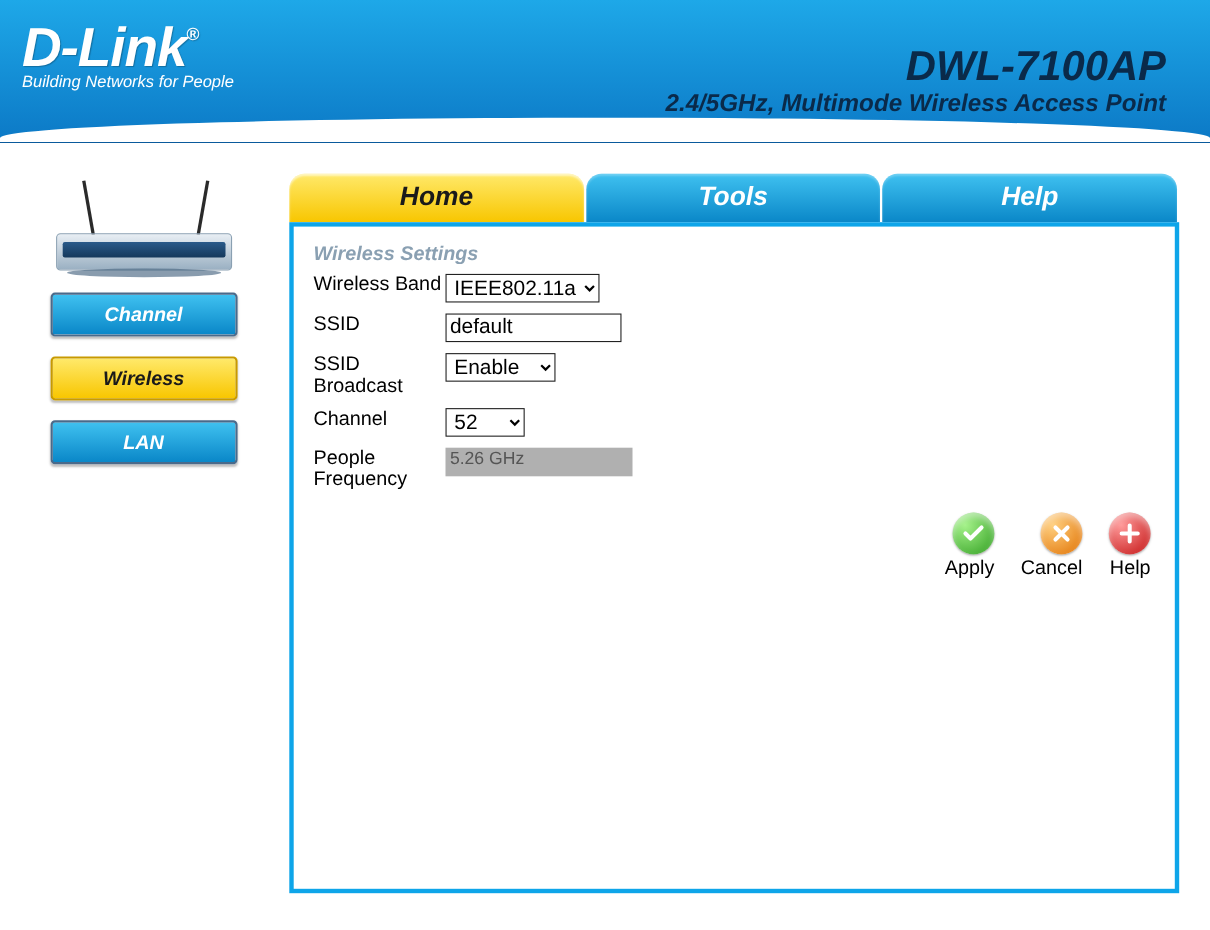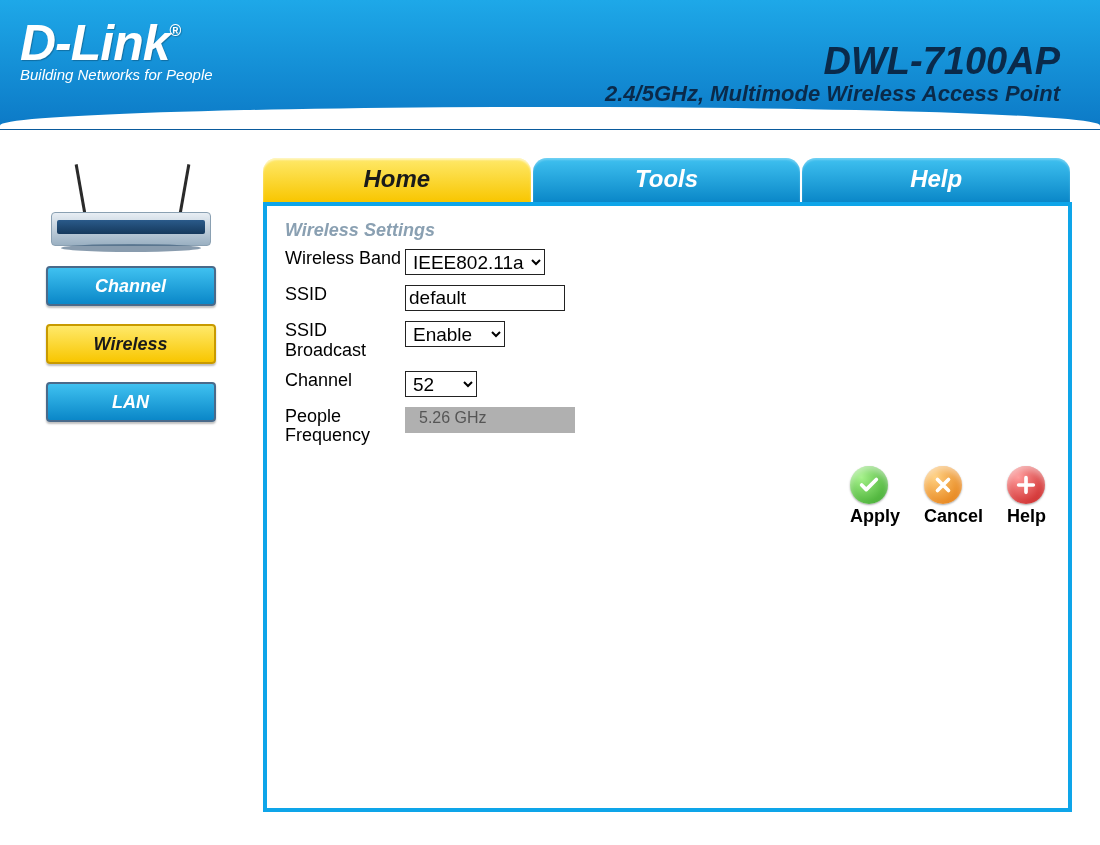--- a/index.html
+++ b/index.html
@@ -122,29 +122,29 @@
     width: 120px; font-size: 18px; color: #000; line-height: 1.1;
   }
   .form-input, .form-select {
     font-size: 19px; padding: 1px 3px; border: 1px solid #222;
     height: 26px; background: #fff;
   }
   .form-select.small { width: 72px; }
   .form-input { width: 160px; }
   .readonly-box {
     width: 170px; height: 26px; background: #b0b0b0; color: #555;
-    font-size: 16px; padding: 2px 14px;
+    font-size: 16px; padding: 2px 4px;
   }
   .action-row {
     position: absolute; right: 22px; top: 260px;
     display: flex; gap: 24px;
   }
   .action-btn {
-    display: flex; flex-direction: column; align-items: flex-start;
-    cursor: pointer; font-size: 18px; font-weight: bold;
+    display: flex; flex-direction: column; align-items: flex-end;
+    cursor: pointer; font-size: 18px; font-weight: normal;
   }
   .round-icon {
     width: 38px; height: 38px; border-radius: 50%;
     display: flex; align-items: center; justify-content: center;
     margin-bottom: 2px;
     box-shadow: 0 1px 2px rgba(0,0,0,0.35), inset 0 4px 6px rgba(255,255,255,0.5);
   }
   .ic-green { background: radial-gradient(circle at 30% 30%, #a5f28a, #2e9d1e); }
   .ic-orange { background: radial-gradient(circle at 30% 30%, #ffd080, #e07000); }
   .ic-red { background: radial-gradient(circle at 30% 30%, #ff9a9a, #c21010); }

